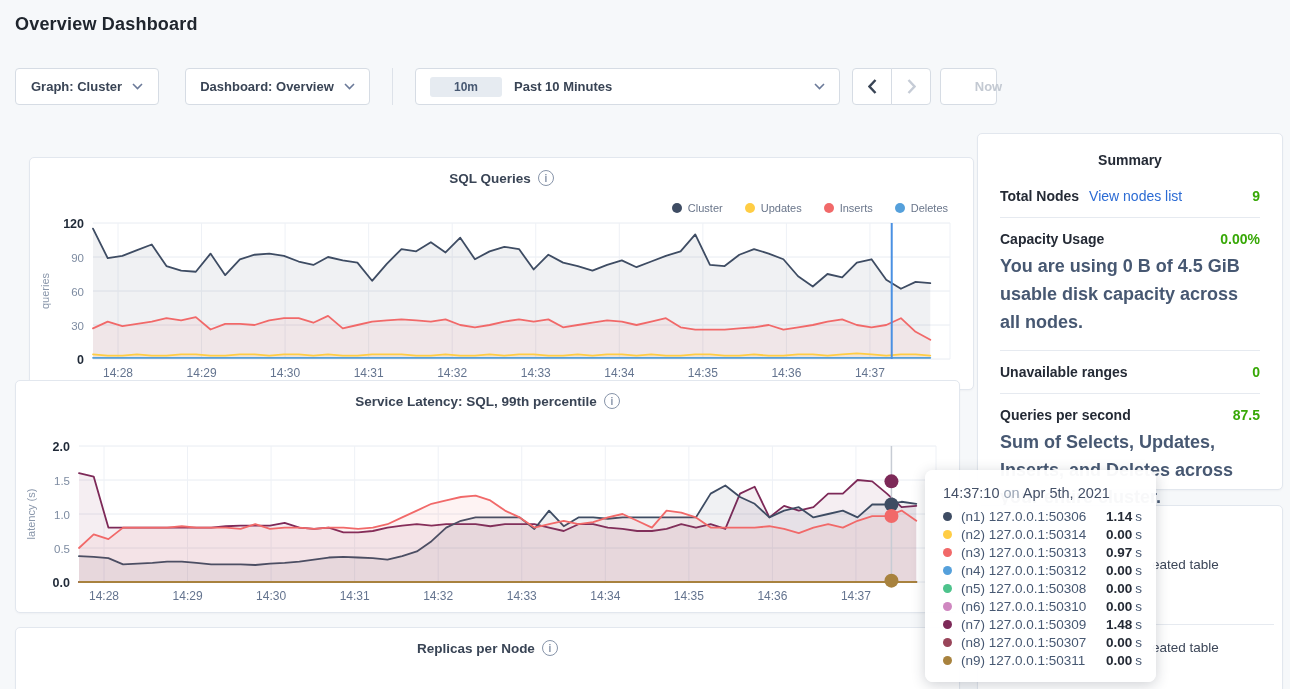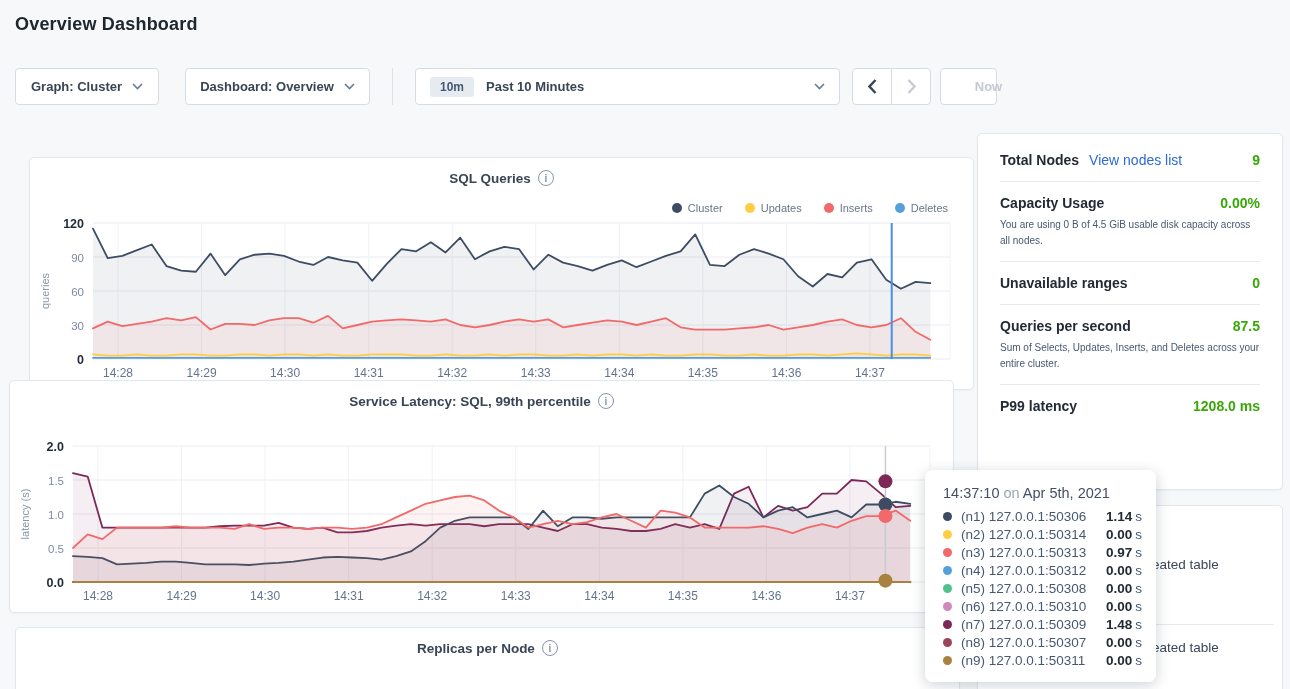--- a/index.html
+++ b/index.html
@@ -14,33 +14,33 @@
   .page-title { position:absolute; left:15px; top:14px; font-size:18px; font-weight:600; color:#20262e; letter-spacing:.2px; }
 
   
   .ctrl { position:absolute; top:68px; height:37px; background:#fff; border:1px solid #d6dce4; border-radius:4px;
           display:flex; align-items:center; font-size:13px; font-weight:bold; color:#394455; cursor:pointer; }
   .dd { justify-content:center; gap:10px; padding:12px 14px; }
   .dd-graph { left:15px; width:144px; }
   .dd-dash  { left:185px; width:185px; }
   .ctrl-divider { position:absolute; left:392px; top:68px; width:1px; height:37px; background:#dde2e9; }
   .timepicker { left:415px; width:425px; padding:0 14px; gap:12px; }
-  .time-badge { background:#e6ebf1; border-radius:3px; font-size:12px; font-weight:bold; color:#475872; padding:3px 10px; }
+  .time-badge { background:#e6ebf1; border-radius:3px; font-size:12px; font-weight:bold; color:#475872; padding:3px 24px; }
   .time-label { flex:1; text-align:left; }
   .chev { width:11px; height:7px; }
   .pager { position:absolute; left:852px; top:68px; display:flex; }
   .pager button { width:40px; height:37px; background:#fff; border:1px solid #d6dce4; display:flex; align-items:center; justify-content:center; cursor:pointer; }
   .pager button:first-child { border-radius:4px 0 0 4px; }
   .pager button:last-child  { border-radius:0 4px 4px 0; margin-left:-1px; }
   .btn-now { left:940px; width:57px; justify-content:center; color:#c3c9d2;padding-left:40px; }
 
   
   .panel { position:absolute; background:#fff; border:1px solid #e2e7ee; border-radius:5px; box-shadow:0 1px 2px rgba(40,52,70,.04); }
   .panel-sql      { left:29px;  top:133px; width:945px; height:233px;margin-top:24px; }
-  .panel-latency  { left:9px;  top:380px; width:945px; height:233px; }
+  .panel-latency  { left:15px;  top:380px; width:945px; height:233px; }
   .panel-replicas { left:15px;  top:627px; width:945px; height:120px; }
   .panel-summary  { left:977px; top:133px; width:306px; height:357px; }
   .panel-events   { left:977px; top:505px; width:306px; height:220px; }
 
   .chart-title-row { position:absolute; left:0; right:0; top:12px; display:flex; justify-content:center; align-items:center; gap:7px; }
   .chart-title { font-size:13.5px; font-weight:bold; color:#394455; }
   .info-icon { width:16px; height:16px; border:1px solid #8794a9; border-radius:50%; color:#8794a9;
                font-size:10px; font-weight:bold; display:inline-flex; align-items:center; justify-content:center; cursor:pointer; }
   .legend { position:absolute; right:25px; top:44px; display:flex; gap:22px; }
   .legend-item { display:flex; align-items:center; gap:6px; font-size:11px; color:#69758a; cursor:pointer; }
@@ -52,21 +52,21 @@
   .xtick { font-size:12px; fill:#64748f; }
   .axlabel { font-size:11px; fill:#8a97ab; }
 
   
   .panel-summary { padding:18px 22px 16px; }
   .sum-title { text-align:center; font-size:14px; font-weight:bold; color:#242a35; margin-bottom:20px; }
   .sum-row { display:flex; align-items:baseline; }
   .sum-label { font-size:14px; font-weight:bold; color:#242a35; }
   .sum-link { font-size:14px; font-weight:normal; color:#2b6bd4; margin-left:10px; text-decoration:none; cursor:pointer; }
   .sum-value { margin-left:auto; font-size:14px; font-weight:bold; color:#37a806; }
-  .sum-note { font-size:10px; color:#475872; line-height:1.55; margin-top:6px; }
+  .sum-note { font-size:18px; color:#475872; line-height:1.55; margin-top:6px;font-weight:bold; }
   .sum-hr { border:none; border-top:1px solid #e6eaf0; margin:13px 0; }
 
   
   .event-frag { position:absolute; font-size:13.5px; color:#3c4658; }
   .events-divider { position:absolute; left:999px; top:624px; width:275px; height:1px; background:#e6eaf0; }
 
   
   .tooltip { position:absolute; left:925px; top:470px; width:231px; z-index:10;
              background:rgba(255,255,255,.96); border-radius:8px; box-shadow:0 3px 14px rgba(35,45,65,.22);
              padding:15px 14px 13px 18px; }
@@ -248,20 +248,21 @@
 </div>
 
 <div class="panel panel-replicas">
   <div class="chart-title-row">
     <span class="chart-title">Replicas per Node</span>
     <span class="info-icon">i</span>
   </div>
 </div>
 
 <div class="panel panel-summary">
+  <div class="sum-title">Summary</div>
 
   <div class="sum-row">
     <span class="sum-label">Total Nodes</span>
     <a class="sum-link">View nodes list</a>
     <span class="sum-value">9</span>
   </div>
   <hr class="sum-hr">
 
   <div>
     <div class="sum-row">

